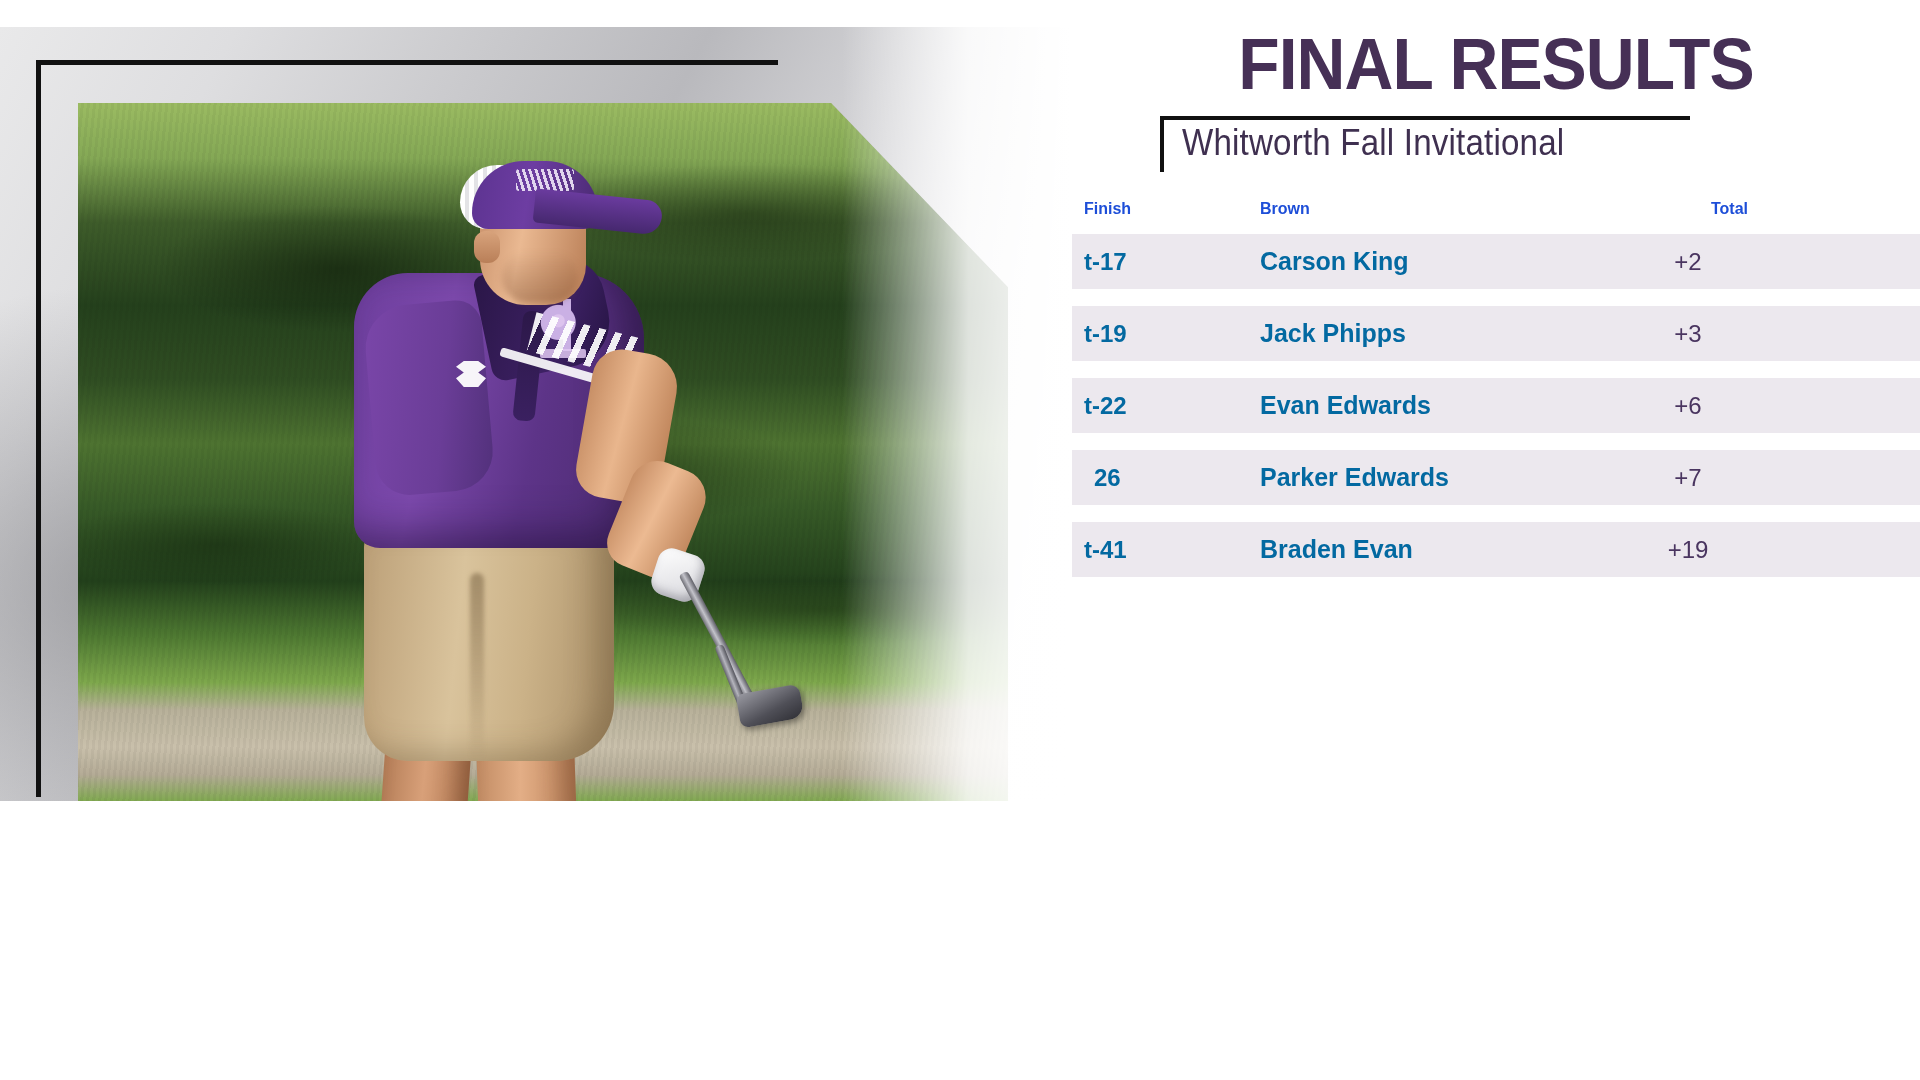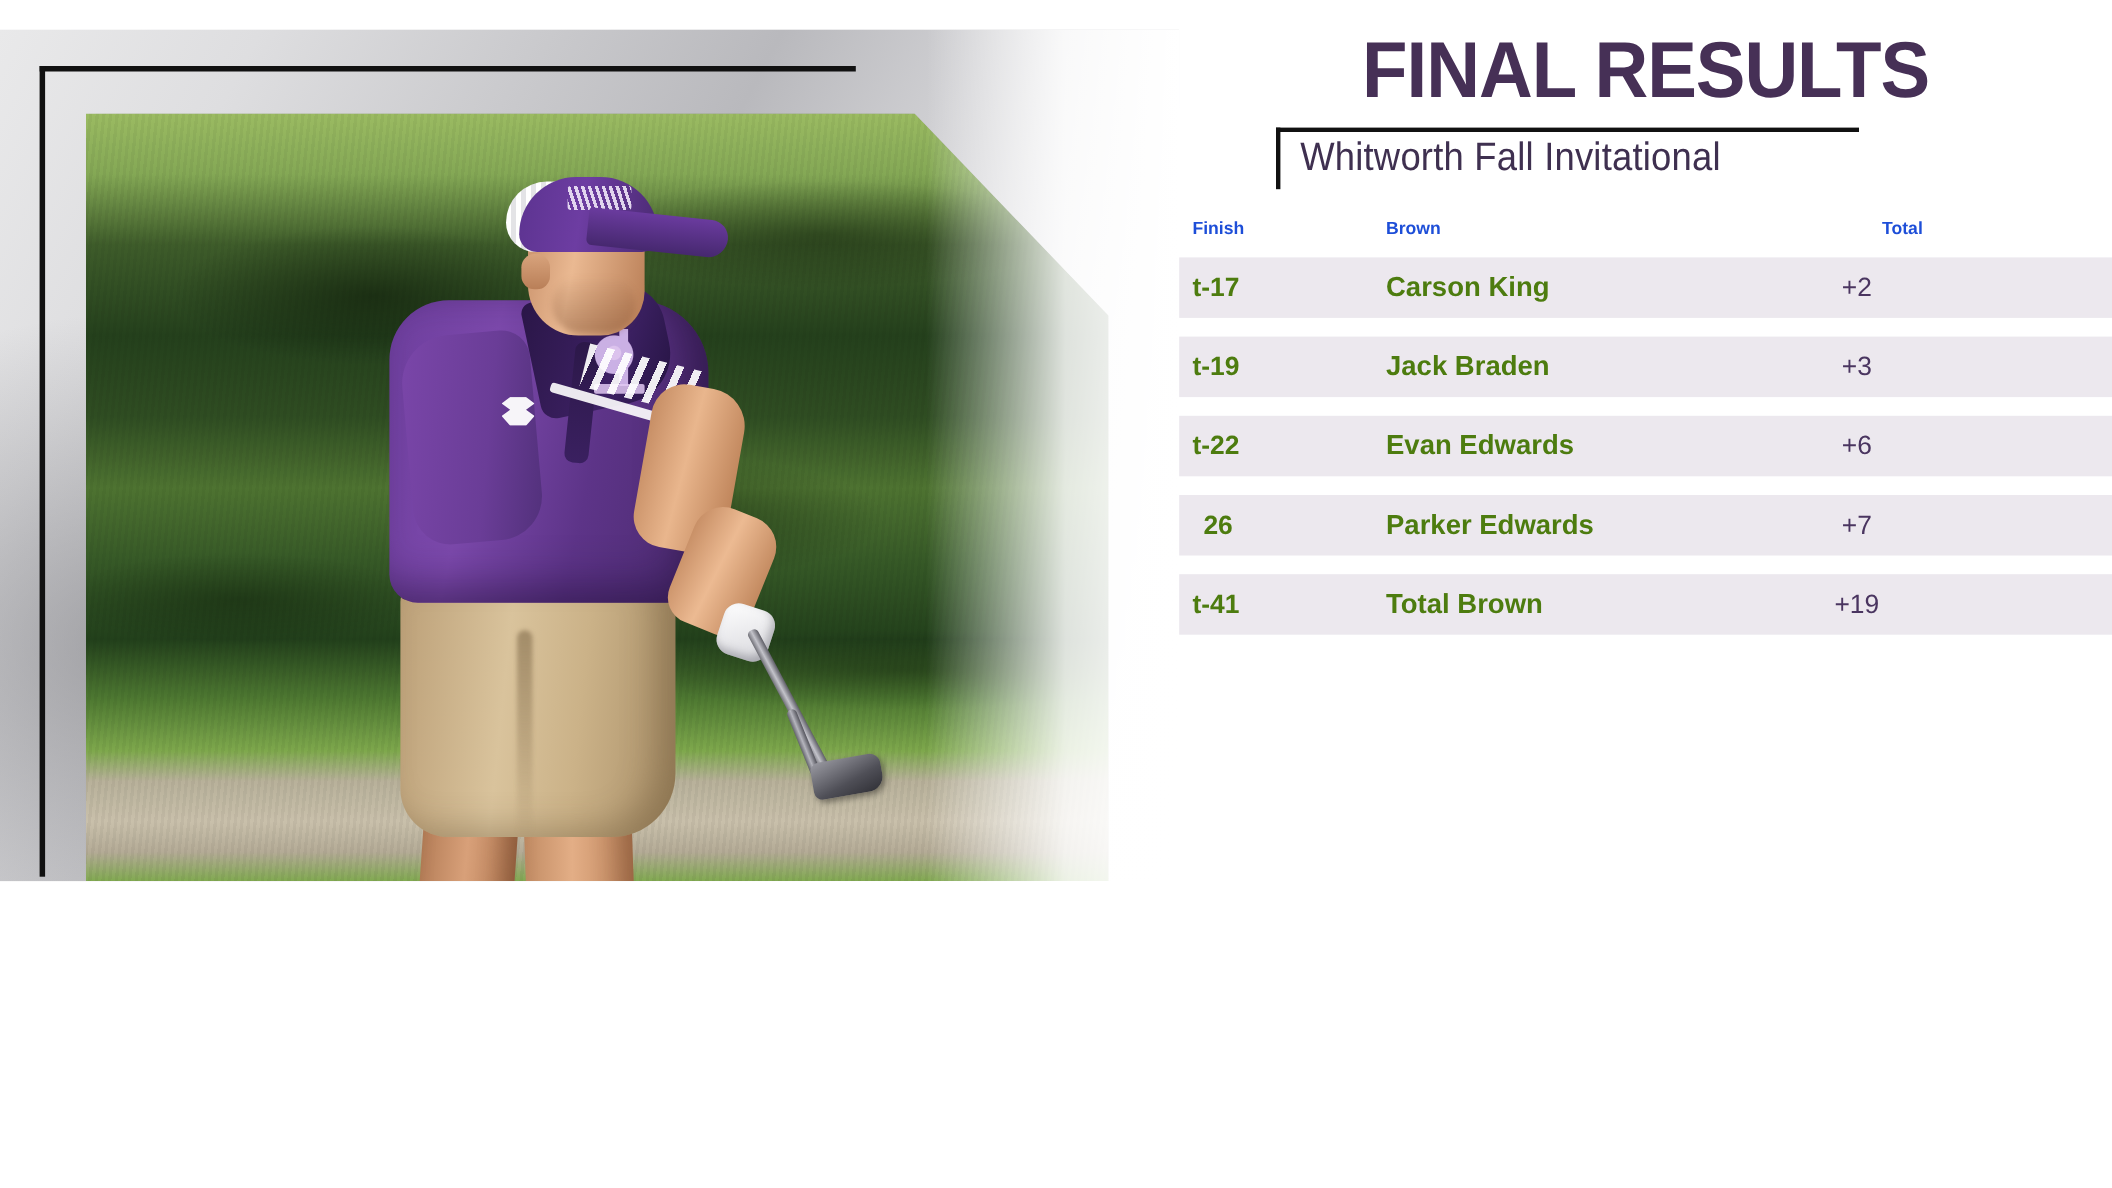--- a/index.html
+++ b/index.html
@@ -170,21 +170,21 @@
   
   #results-table{ position:absolute; left:0; top:200px; width:848px; }
   .thead{ position:relative; height:34px; }
   .th{ position:absolute; font-size:16px; font-weight:bold; color:#1d4ed8; }
   .th.finish{ left:12px; }
   .th.player{ left:188px; }
   .th.total{ left:556px; width:120px; text-align:right; }
 
   .row{ position:relative; height:55px; background:#ece8ee; margin-bottom:17px; }
   .row .cell{ position:absolute; top:0; height:55px; display:flex; align-items:center;
-    font-weight:bold; color:#4d7c0f; }
+    font-weight:bold; color:#0369a1; }
   .cell.finish{ left:12px; width:170px; font-size:24px; }
   .cell.finish.center{ justify-content:flex-start; padding-left:10px; }
   .cell.player{ left:188px; width:360px; font-size:25px; }
   .cell.total{ left:556px; width:120px; justify-content:center; font-size:24px; font-weight:normal; color:#4a3560; }
 </style>
 </head>
 <body>
 
 <div id="left-panel">
 
@@ -258,35 +258,35 @@
     </div>
 
     <div class="row">
       <div class="cell finish">t-17</div>
       <div class="cell player">Carson King</div>
       <div class="cell total">+2</div>
     </div>
 
     <div class="row">
       <div class="cell finish">t-19</div>
-      <div class="cell player">Jack Braden</div>
+      <div class="cell player">Jack Phipps</div>
       <div class="cell total">+3</div>
     </div>
 
     <div class="row">
       <div class="cell finish">t-22</div>
       <div class="cell player">Evan Edwards</div>
       <div class="cell total">+6</div>
     </div>
 
     <div class="row">
       <div class="cell finish center">26</div>
       <div class="cell player">Parker Edwards</div>
       <div class="cell total">+7</div>
     </div>
 
     <div class="row">
       <div class="cell finish">t-41</div>
-      <div class="cell player">Total Brown</div>
+      <div class="cell player">Braden Evan</div>
       <div class="cell total">+19</div>
     </div>
   </div>
 </div>
 
 </body></html>

